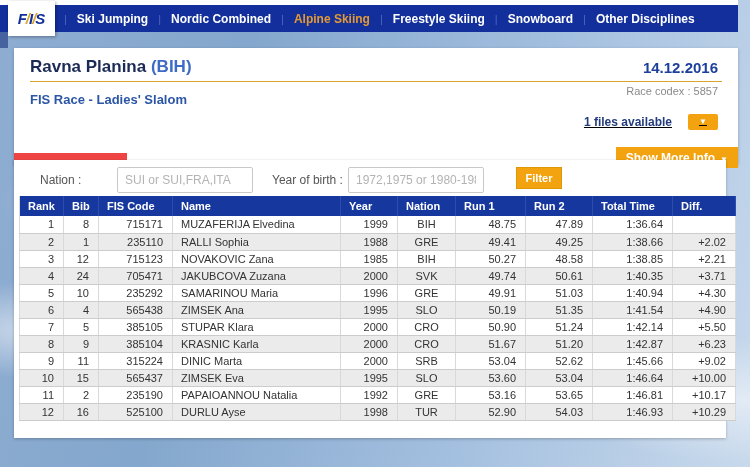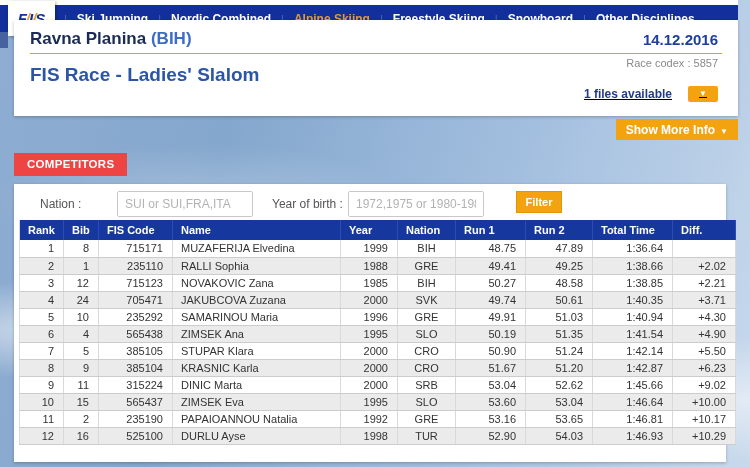--- a/index.html
+++ b/index.html
@@ -29,45 +29,45 @@
     position:absolute; left:8px; top:1px; width:47px; height:35px; background:#ffffff;
     box-shadow:1px 1px 3px rgba(0,0,0,.35);
     display:flex; align-items:center; justify-content:center;
     font-size:15px; font-weight:bold; font-style:italic; color:#122f9b; letter-spacing:0;
   }
   .logo-box .slash { color:#d8a62a; font-weight:bold; margin:0 -1px; }
   .logo-accent { position:absolute; left:0; top:32px; width:8px; height:16px; background:#47639f; }
 
   
   .panel { background:#ffffff; position:absolute; box-shadow:0 1px 3px rgba(0,0,0,.25); }
-  .panel-header { left:14px; top:20px; width:724px; height:96px; }
+  .panel-header { left:14px; top:48px; width:724px; height:116px; }
   .page-title { position:absolute; left:16px; top:9px; font-size:17px; font-weight:bold; color:#1c2b55; }
   .page-title .nation { color:#3d6bc6; }
   .race-date { position:absolute; right:20px; top:11px; font-size:15px; font-weight:bold; color:#1c3f9e; }
   .gold-rule { position:absolute; left:16px; right:16px; top:33px; border-top:1px solid #d8a62a; }
-  .race-label { position:absolute; left:16px; top:44px; font-size:19px; font-weight:bold; color:#2c56a5; }
+  .race-label { position:absolute; left:16px; top:44px; font-size:13px; font-weight:bold; color:#2c56a5; }
   .race-meta { position:absolute; right:20px; top:37px; text-align:right; font-size:11px; color:#8a8a8a; line-height:13px; }
   .files-row { position:absolute; right:20px; top:66px; display:flex; align-items:center; gap:16px;text-decoration:underline; }
   .files-label { font-size:12px; font-weight:bold; color:#233c7d; }
   .files-btn {
     width:30px; height:16px; background:#f2a30f; border:none; border-radius:2px;
     color:#fff; font-size:8px; line-height:14px; cursor:pointer;
   }
   .show-more-btn {
     position:absolute; right:0; top:99px; height:21px; background:#f2a30f; border:none; border-radius:0;
     color:#ffffff; font-size:12px; font-weight:bold; padding:0 10px; cursor:pointer;
   }
   .show-more-btn .arrow { font-size:8px; margin-left:5px; }
 
   
   .section-tab {
     position:absolute; left:14px; top:153px; height:23px; line-height:23px; padding:0 13px;
     background:#ef4444; color:#ffffff; font-size:11.5px; font-weight:bold; letter-spacing:.3px;
   }
-  .panel-competitors { left:14px; top:184px; width:712px; height:278px;text-decoration:underline; }
+  .panel-competitors { left:14px; top:160px; width:712px; height:278px;text-decoration:underline; }
   .filter-label { position:absolute; font-size:12px; color:#555555; top:13px; }
   .lbl-nation { left:26px; }
   .lbl-yob { left:258px; }
   .flt-input {
     position:absolute; top:7px; height:22px; border:1px solid #c9c9c9; border-radius:2px;
     font-family:"Liberation Sans", sans-serif; font-size:12px; color:#333; padding:12px 7px; outline:none;
   }
   .flt-input::placeholder { color:#b3b3b3; }
   .inp-nation { left:103px; width:136px; }
   .inp-yob { left:334px; width:136px; }

